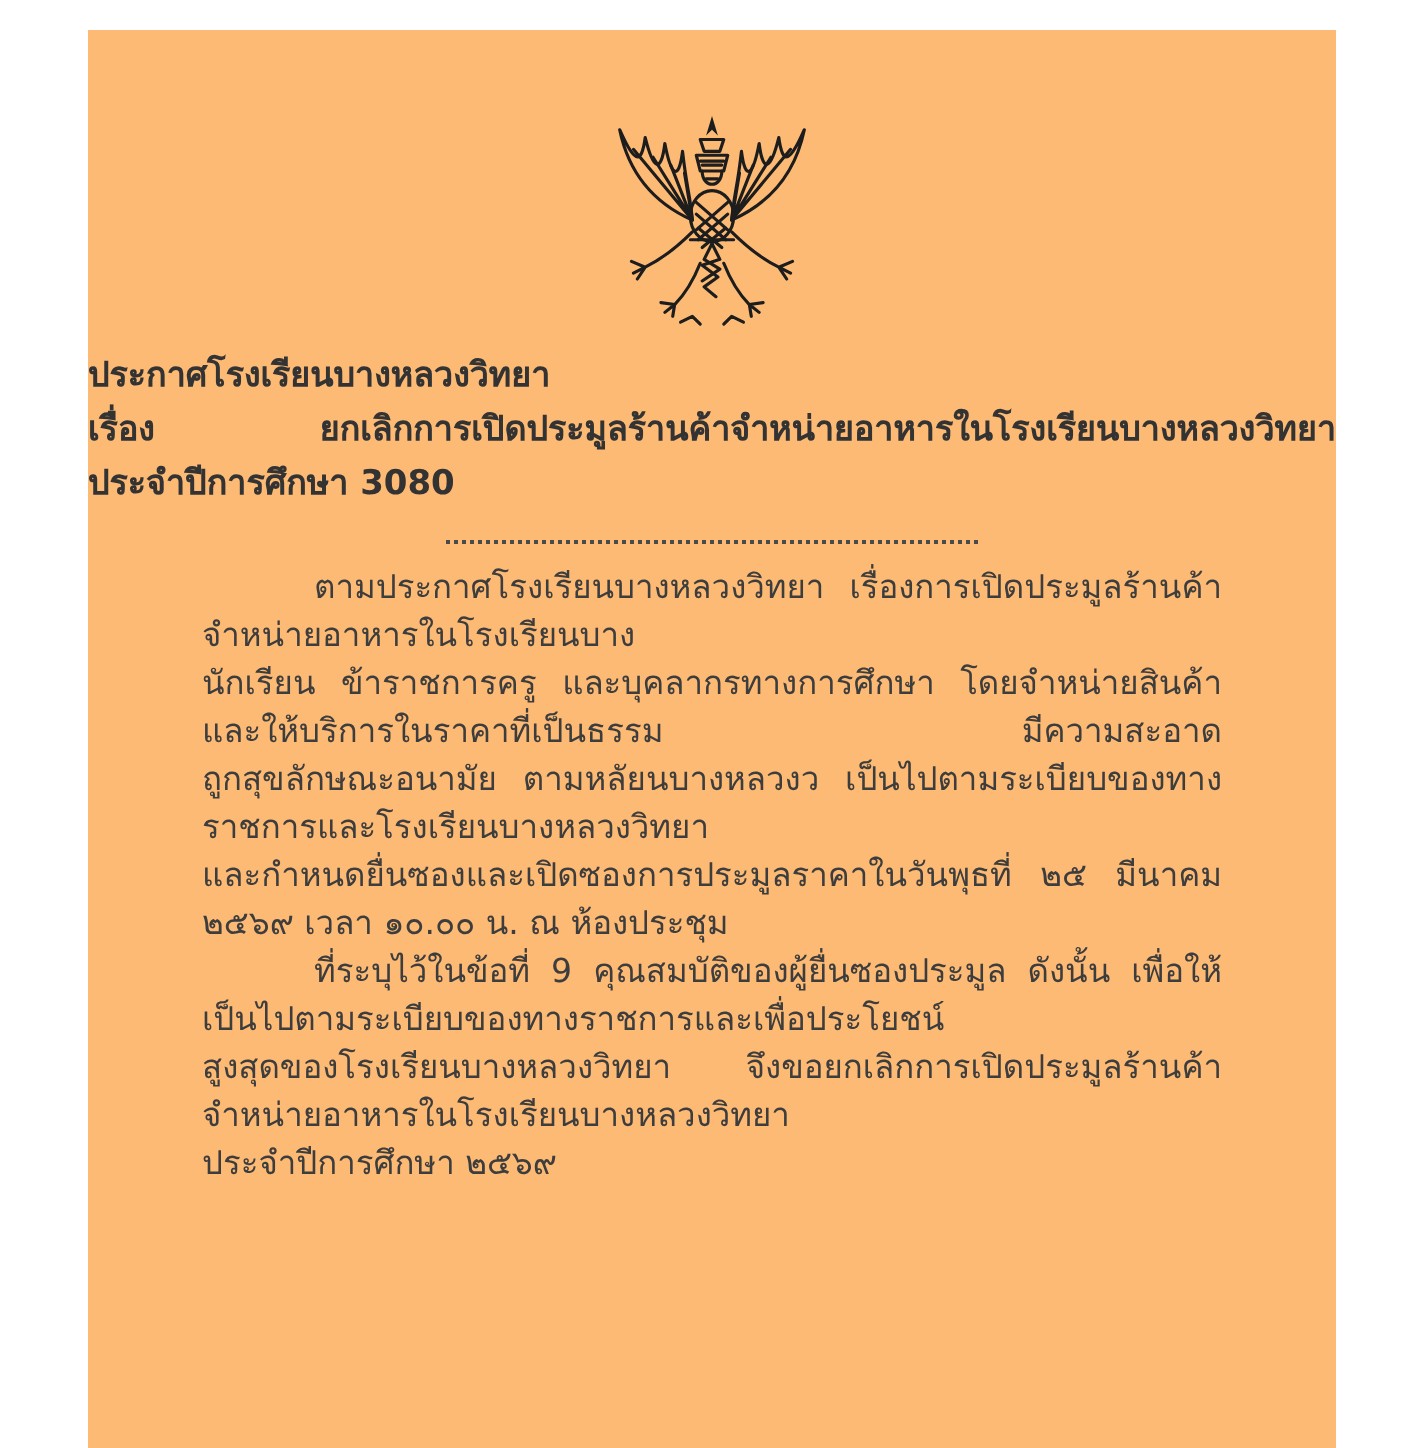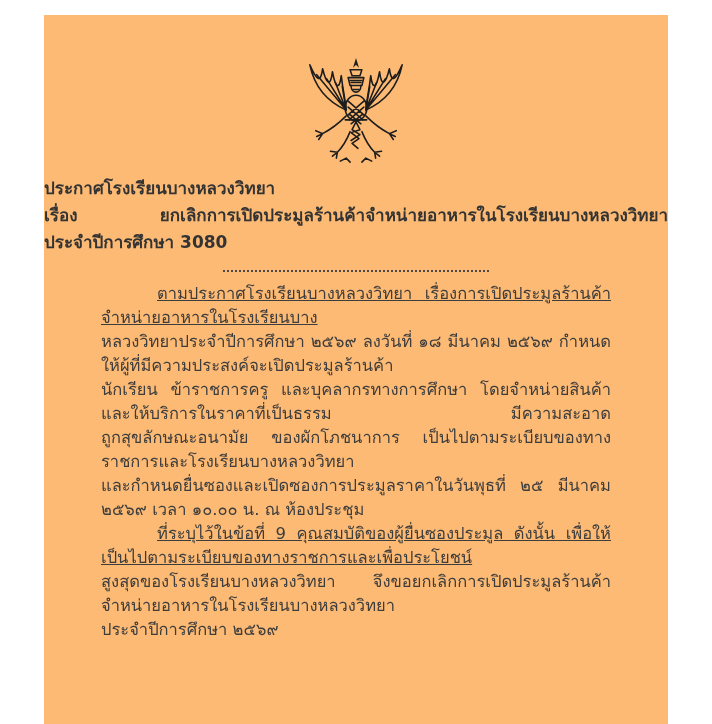--- a/index.html
+++ b/index.html
@@ -45,21 +45,20 @@
   }
   .para > div {
     text-align: justify;
     text-align-last: justify;
   }
   .para > div:last-child {
     text-align-last: left;
   }
   .para.indent-first > div:first-child {
     text-indent: 56px;
-    text-decoration: underline;
   }
   svg { display: block; }
 </style>
 </head>
 <body>
 
 <div class="page">
 
   <div class="emblem">
     <svg width="118" height="110" viewBox="0 0 120 112" fill="none" stroke="#1d1d1d" stroke-width="1.6" stroke-linecap="round" stroke-linejoin="round">
@@ -102,23 +101,22 @@
       <div>ประกาศโรงเรียนบางหลวงวิทยา</div>
       <div>เรื่อง ยกเลิกการเปิดประมูลร้านค้าจำหน่ายอาหารในโรงเรียนบางหลวงวิทยา</div>
       <div>ประจำปีการศึกษา 3080</div>
     </div>
 
   <div class="dotted-sep"></div>
 
   <div class="doc-body">
     <div class="para indent-first">
         <div>ตามประกาศโรงเรียนบางหลวงวิทยา เรื่องการเปิดประมูลร้านค้าจำหน่ายอาหารในโรงเรียนบาง</div>
-        <div>หลวงวิทยาประจำปีการศึกษา ๒๕๖๙ ลงวันที่ ๑๘ มีนาคม ๒๕๖๙ กำหนดให้ผู้ที่มีความประสงค์จะเปิดประมูลร้านค้า</div>
         <div>นักเรียน ข้าราชการครู และบุคลากรทางการศึกษา โดยจำหน่ายสินค้าและให้บริการในราคาที่เป็นธรรม มีความสะอาด</div>
-        <div>ถูกสุขลักษณะอนามัย ของผักโภชนาการ เป็นไปตามระเบียบของทางราชการและโรงเรียนบางหลวงวิทยา</div>
+        <div>ถูกสุขลักษณะอนามัย ตามหลัยนบางหลวงว เป็นไปตามระเบียบของทางราชการและโรงเรียนบางหลวงวิทยา</div>
         <div>และกำหนดยื่นซองและเปิดซองการประมูลราคาในวันพุธที่ ๒๕ มีนาคม ๒๕๖๙ เวลา ๑๐.๐๐ น. ณ ห้องประชุม</div>
       </div>
     <div class="para indent-first">
         <div>ที่ระบุไว้ในข้อที่ 9 คุณสมบัติของผู้ยื่นซองประมูล ดังนั้น เพื่อให้เป็นไปตามระเบียบของทางราชการและเพื่อประโยชน์</div>
         <div>สูงสุดของโรงเรียนบางหลวงวิทยา จึงขอยกเลิกการเปิดประมูลร้านค้าจำหน่ายอาหารในโรงเรียนบางหลวงวิทยา</div>
         <div>ประจำปีการศึกษา ๒๕๖๙</div>
       </div>
 
   </div>
 

